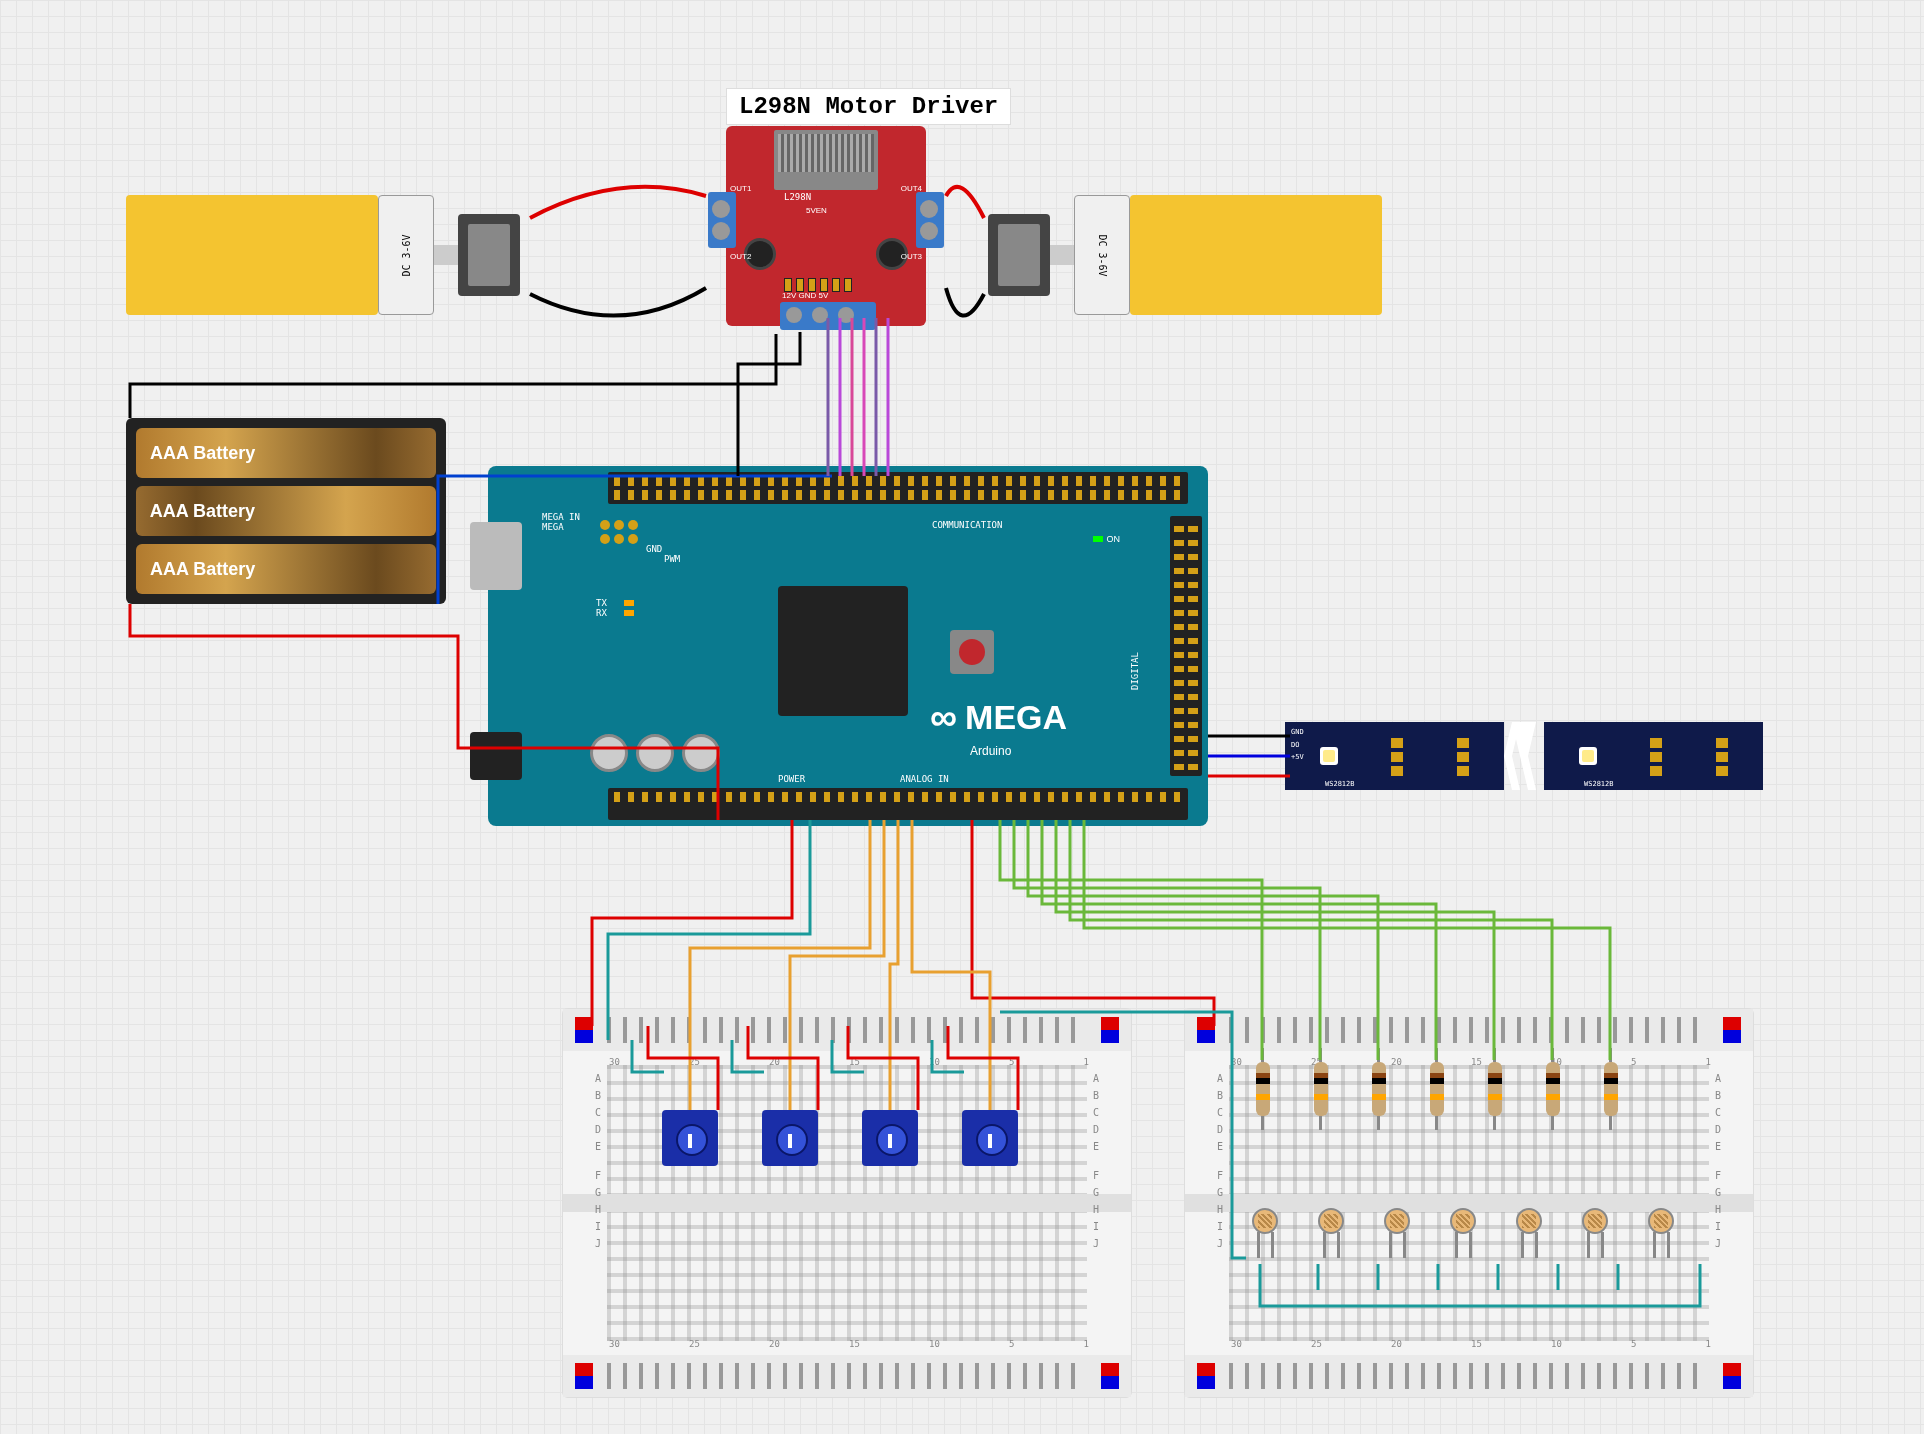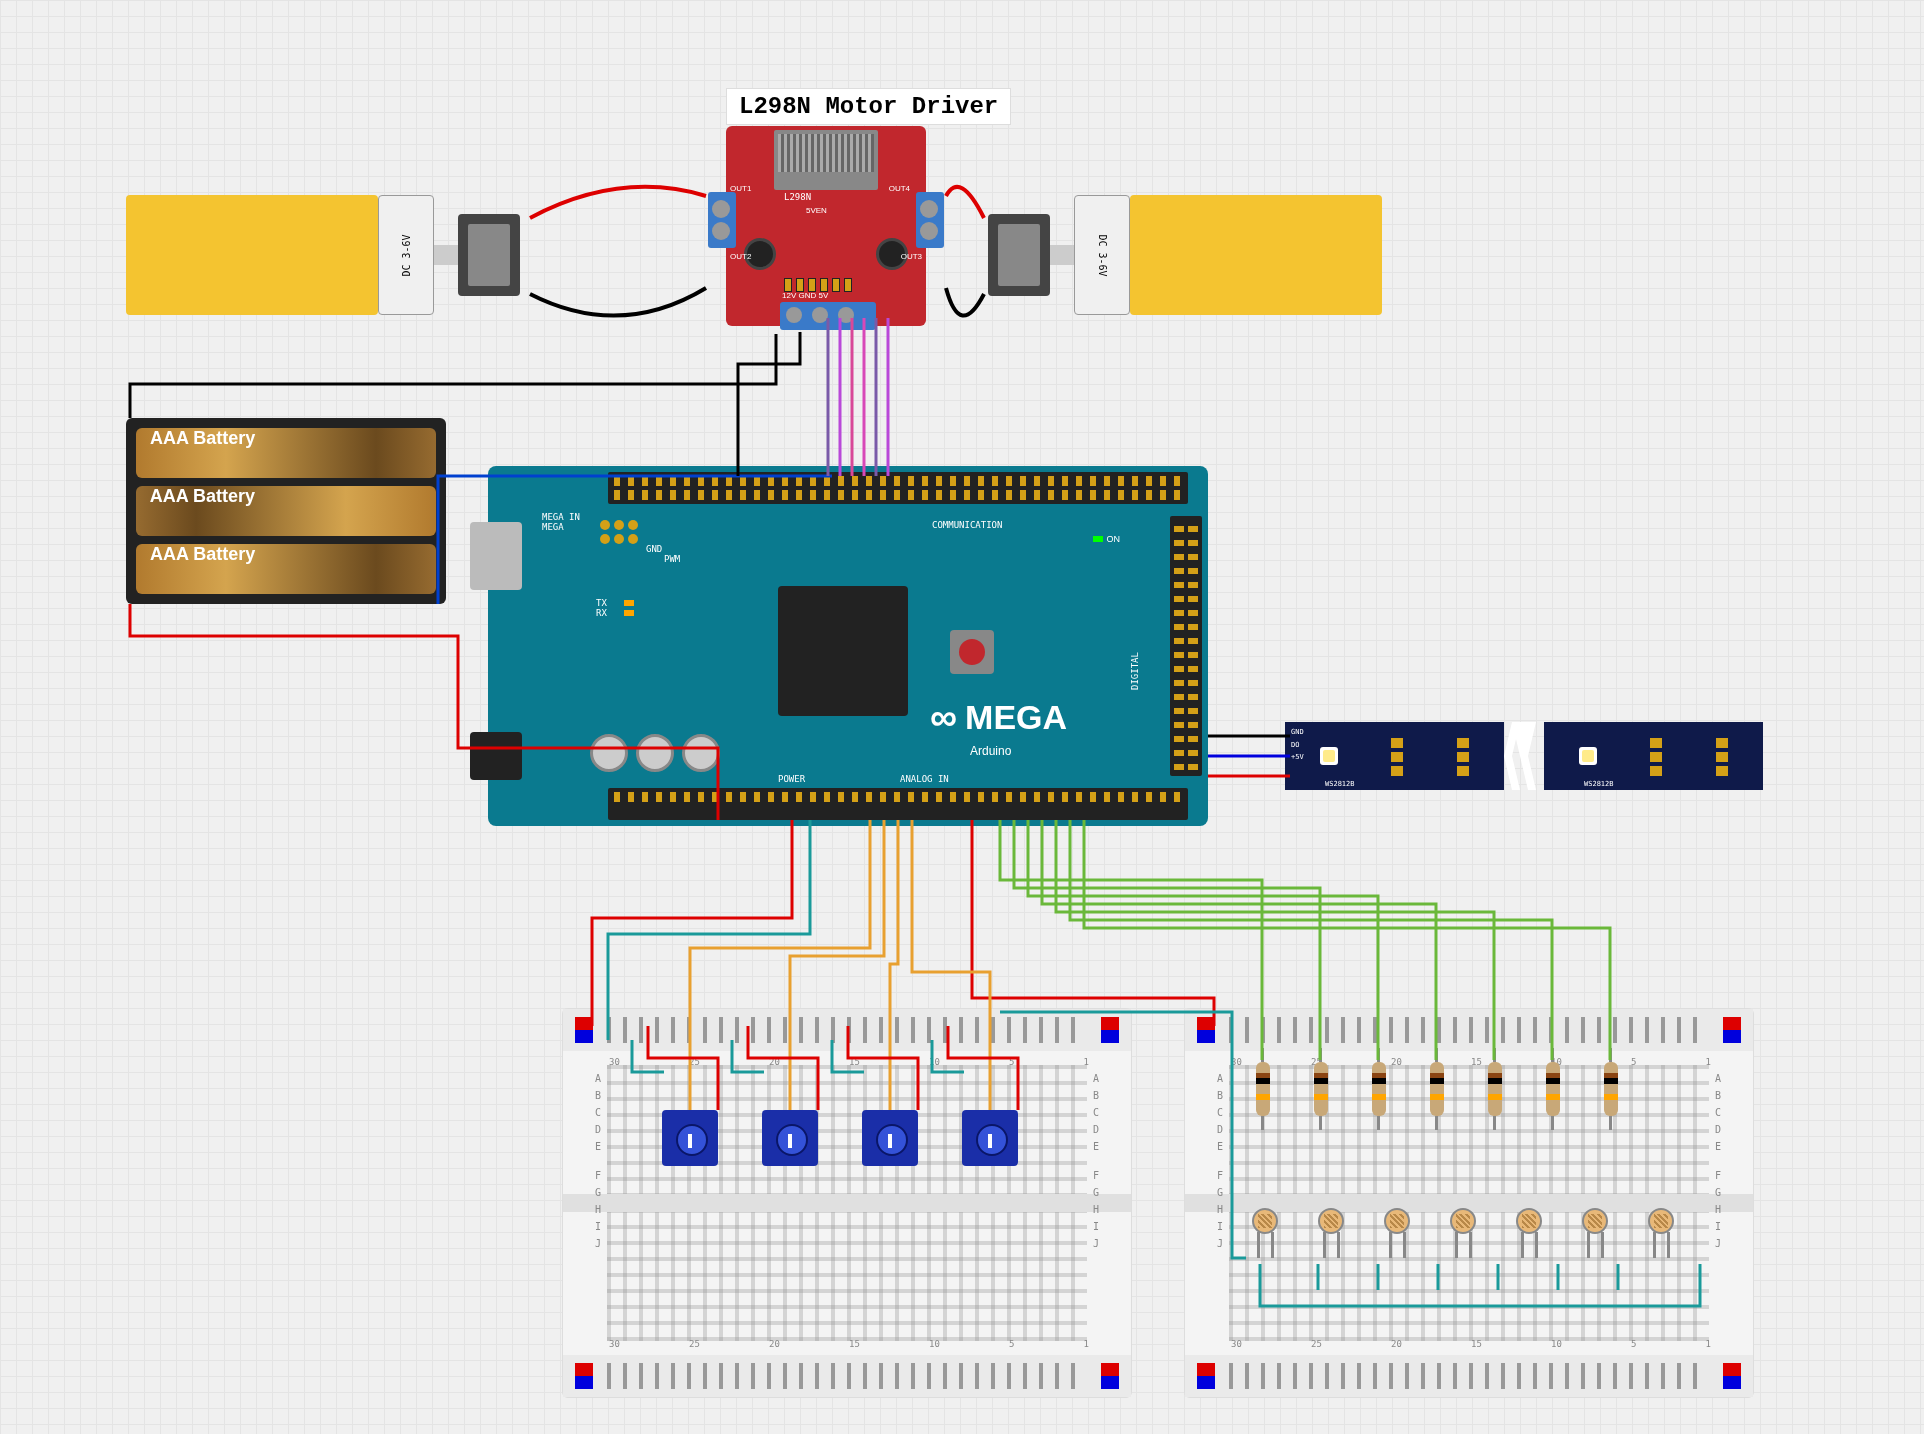--- a/index.html
+++ b/index.html
@@ -33,38 +33,38 @@
 .l298n-term-bottom::after{content:"";position:absolute;top:5px;left:6px;width:16px;height:16px;background:#999;border-radius:50%;box-shadow:26px 0 0 #999,52px 0 0 #999}
 .l298n-cap{position:absolute;width:32px;height:32px;background:#222;border-radius:50%;border:3px solid #444}
 .l298n-cap1{top:112px;left:18px}
 .l298n-cap2{top:112px;right:18px}
 .l298n-pins{position:absolute;bottom:34px;left:58px;display:flex;gap:4px}
 .l298n-pin{width:8px;height:14px;background:#d4a017;border:1px solid #222}
 .l298n-txt{position:absolute;font-size:8px;color:#fff;font-family:Liberation Sans, sans-serif}
 .l298n-out1{top:58px;left:4px}
 .l298n-out2{top:126px;left:4px}
 .l298n-out3{top:126px;right:4px}
-.l298n-out4{top:58px;right:16px}
+.l298n-out4{top:58px;right:4px}
 .l298n-5v{top:80px;left:80px}
 
 
 .motor{position:absolute;top:195px;display:flex;align-items:center}
 .motor-left{left:126px}
 .motor-right{left:988px;flex-direction:row-reverse}
 .motor-body{width:252px;height:120px;background:#f4c430;border-radius:4px}
 .motor-cap{width:56px;height:120px;background:#f0f0f0;border:1px solid #999;border-radius:4px;display:flex;align-items:center;justify-content:center}
 .motor-cap-txt{font-size:10px;transform:rotate(-90deg);white-space:nowrap;font-family:monospace}
 .motor-right .motor-cap-txt{transform:rotate(90deg)}
 .motor-connector{width:62px;height:82px;background:#444;border-radius:4px;display:flex;align-items:center;justify-content:center}
 .motor-connector-inner{width:42px;height:62px;background:#888;border-radius:2px}
 .motor-shaft{width:24px;height:20px;background:#ccc}
 
 
 .battery-holder{position:absolute;top:418px;left:126px;width:320px;height:186px;background:#222;border-radius:6px;padding:10px;display:flex;flex-direction:column;gap:8px}
-.battery{height:50px;background:linear-gradient(90deg,#b17a2e 0%,#d4a44e 30%,#6b4a1e 80%,#966b30 100%);border-radius:6px;display:flex;align-items:flex-start;padding:0 14px;color:#fff;font-size:18px;font-weight:bold}
+.battery{height:50px;background:linear-gradient(90deg,#b17a2e 0%,#d4a44e 30%,#6b4a1e 80%,#966b30 100%);border-radius:6px;display:flex;align-items:center;padding:0 14px;color:#fff;font-size:18px;font-weight:bold}
 .battery:nth-child(2){flex-direction:row-reverse;transform:scaleX(-1)}
 .battery:nth-child(2) span{transform:scaleX(-1)}
 
 
 .arduino{position:absolute;top:466px;left:488px;width:720px;height:360px;background:#0a7a8f;border-radius:8px}
 .arduino-usb{position:absolute;top:56px;left:-18px;width:52px;height:68px;background:#bbb;border-radius:4px}
 .arduino-power{position:absolute;top:266px;left:-18px;width:52px;height:48px;background:#222;border-radius:4px}
 .arduino-header-top{position:absolute;top:6px;left:120px;width:580px;height:32px;background:#222;border-radius:2px}
 .arduino-header-top::before{content:"";position:absolute;top:4px;left:6px;right:6px;height:10px;background:repeating-linear-gradient(90deg,#d4a017 0,#d4a017 6px,#222 6px,#222 14px)}
 .arduino-header-top::after{content:"";position:absolute;bottom:4px;left:6px;right:6px;height:10px;background:repeating-linear-gradient(90deg,#d4a017 0,#d4a017 6px,#222 6px,#222 14px)}

